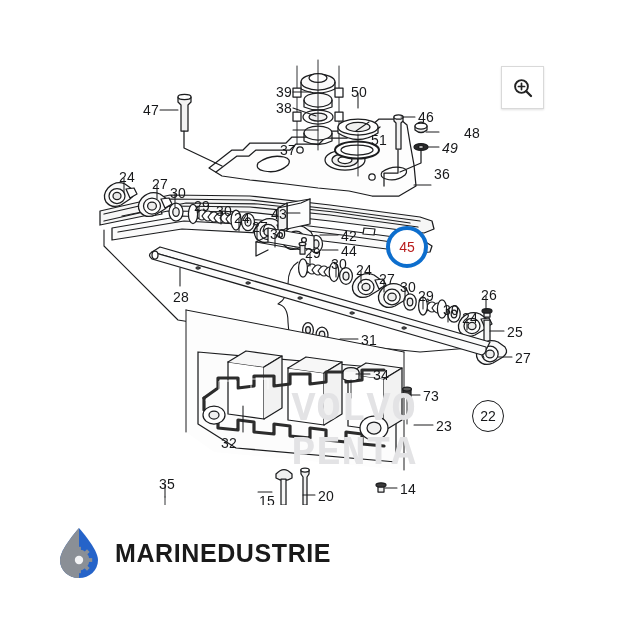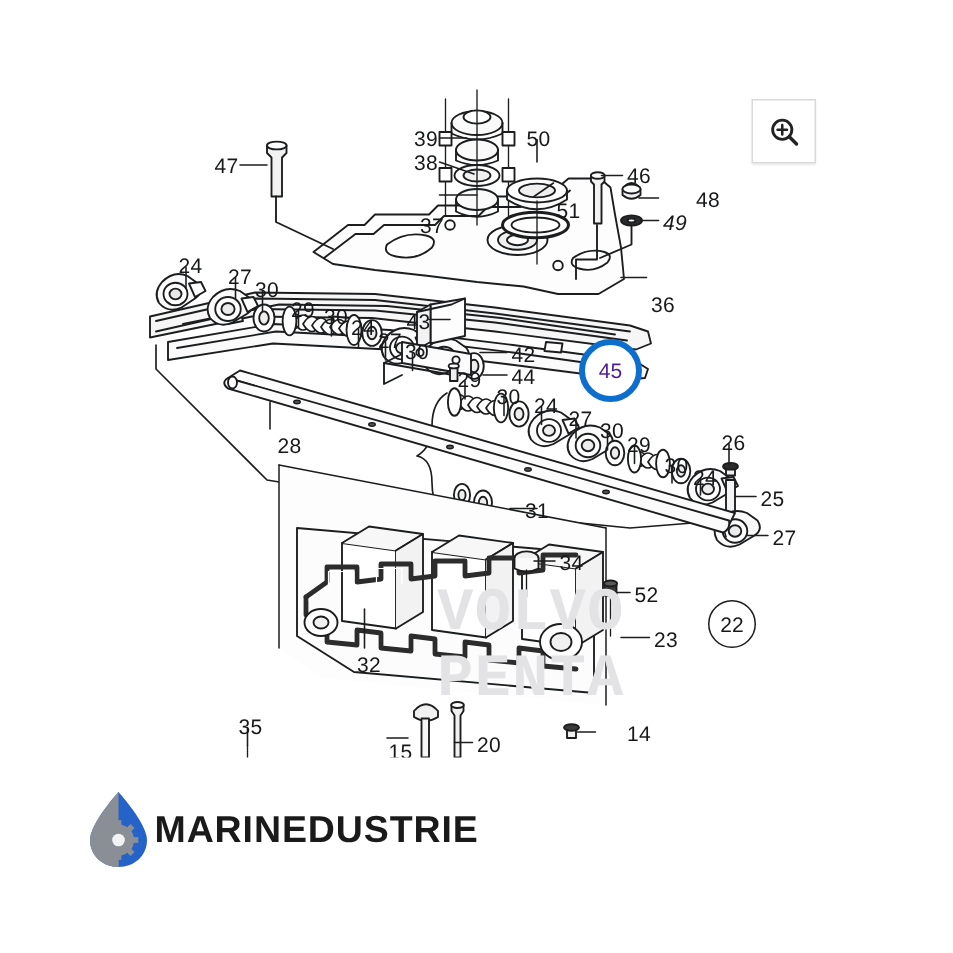--- a/index.html
+++ b/index.html
@@ -23,31 +23,31 @@
 
   
   .circled{position:absolute;width:30px;height:30px;border:1.6px solid #1c1d1f;
            border-radius:50%;display:flex;align-items:center;justify-content:center;
            font-size:14px;color:#17181a;background:transparent;}
 
   
   #hl-45{position:absolute;left:386px;top:226px;width:42px;height:42px;
          border:4px solid #0d6ecd;border-radius:50%;box-sizing:border-box;
          display:flex;align-items:center;justify-content:center;background:#fff;}
-  #hl-45 .t{font-size:14px;color:#4c1d95;}
+  #hl-45 .t{font-size:14px;color:#b91c1c;}
 
   
   #wm{position:absolute;left:224px;top:388px;width:260px;height:96px;
       color:#e3e3e5;font-size:40px;font-weight:bold;line-height:44px;
       letter-spacing:1px;text-align:center;user-select:none;
       font-family:Liberation Mono, monospace;}
 
   
   #footer{position:absolute;left:0;top:505px;width:635px;height:130px;background:#fff;}
-  #brand{position:absolute;left:57px;top:22px;display:flex;align-items:center;gap:2px;}
+  #brand{position:absolute;left:57px;top:22px;display:flex;align-items:center;gap:14px;}
   #brand .mark{width:44px;height:52px;flex:none;}
   #brand .words{display:flex;flex-direction:column;justify-content:center;}
   #brand .name{font-size:25px;font-weight:bold;letter-spacing:.6px;color:#1a1a1a;
                font-family:"Liberation Sans",sans-serif;line-height:1.05;}
   #brand .tag{font-size:10.5px;color:#4a4a4a;letter-spacing:.4px;margin-top:5px;
               text-align:center;font-family:"Liberation Sans",sans-serif;}
 </style>
 </head>
 <body>
 
@@ -372,21 +372,21 @@
     <div id="callout-layer">
         <div class="lbl" style="left: 143px; top: 103px;">47</div>
         <div class="lbl" style="left: 276px; top: 85px;">39</div>
         <div class="lbl" style="left: 276px; top: 101px;">38</div>
         <div class="lbl" style="left: 280px; top: 123px; margin-top: 20px;">37</div>
         <div class="lbl" style="left: 351px; top: 85px;">50</div>
         <div class="lbl" style="left: 371px; top: 133px;">51</div>
         <div class="lbl" style="left: 418px; top: 110px;">46</div>
         <div class="lbl" style="left: 464px; top: 126px;">48</div>
         <div class="lbl" style="left: 442px; top: 141px; font-style: italic;">49</div>
-        <div class="lbl" style="left: 434px; top: 196px; text-align: right;">36</div>
+        <div class="lbl" style="left: 434px; top: 167px; text-align: right;">36</div>
         <div class="lbl" style="left: 119px; top: 170px;">24</div>
         <div class="lbl" style="left: 152px; top: 177px;">27</div>
         <div class="lbl" style="left: 170px; top: 186px;">30</div>
         <div class="lbl" style="left: 194px; top: 199px;">29</div>
         <div class="lbl" style="left: 216px; top: 204px;">30</div>
         <div class="lbl" style="left: 234px; top: 211px;">24</div>
         <div class="lbl" style="left: 252px; top: 220px;">27</div>
         <div class="lbl" style="left: 270px; top: 227px;">30</div>
         <div class="lbl" style="left: 271px; top: 207px;">43</div>
         <div class="lbl" style="left: 341px; top: 229px;">42</div>
@@ -395,27 +395,27 @@
         <div class="lbl" style="left: 331px; top: 257px;">30</div>
         <div class="lbl" style="left: 356px; top: 263px;">24</div>
         <div class="lbl" style="left: 379px; top: 272px;">27</div>
         <div class="lbl" style="left: 400px; top: 280px;">30</div>
         <div class="lbl" style="left: 418px; top: 289px;">29</div>
         <div class="lbl" style="left: 443px; top: 303px;">30</div>
         <div class="lbl" style="left: 462px; top: 311px;">24</div>
         <div class="lbl" style="left: 481px; top: 288px;">26</div>
         <div class="lbl" style="left: 507px; top: 325px;">25</div>
         <div class="lbl" style="left: 515px; top: 351px;">27</div>
-        <div class="lbl" style="left: 173px; top: 290px; margin-left: 12px;">28</div>
-        <div class="lbl" style="left: 350px; top: 333px;">31</div>
+        <div class="lbl" style="left: 173px; top: 290px;">28</div>
+        <div class="lbl" style="left: 361px; top: 333px;">31</div>
         <div class="lbl" style="left: 373px; top: 368px;">34</div>
-        <div class="lbl" style="left: 423px; top: 389px;">52</div>
+        <div class="lbl" style="left: 423px; top: 389px;">73</div>
         <div class="lbl" style="left: 436px; top: 419px;">23</div>
-        <div class="lbl" style="left: 238px; top: 436px;">32</div>
-        <div class="lbl" style="left: 400px; top: 482px; margin-left: 18px;">14</div>
+        <div class="lbl" style="left: 221px; top: 436px;">32</div>
+        <div class="lbl" style="left: 400px; top: 482px;">14</div>
         <div class="lbl" style="left: 159px; top: 477px;">35</div>
         <div class="lbl" style="left: 249px; top: 494px; margin-left: 10px;">15</div>
         <div class="lbl" style="left: 318px; top: 489px; text-align: center;">20</div>
       </div>
 
     <div id="circled-layer">
         <div class="circled" style="left: 472px; top: 400px;">22</div>
       </div>
 
     <div id="hl-45" style="border-color: rgb(13, 110, 205);">

